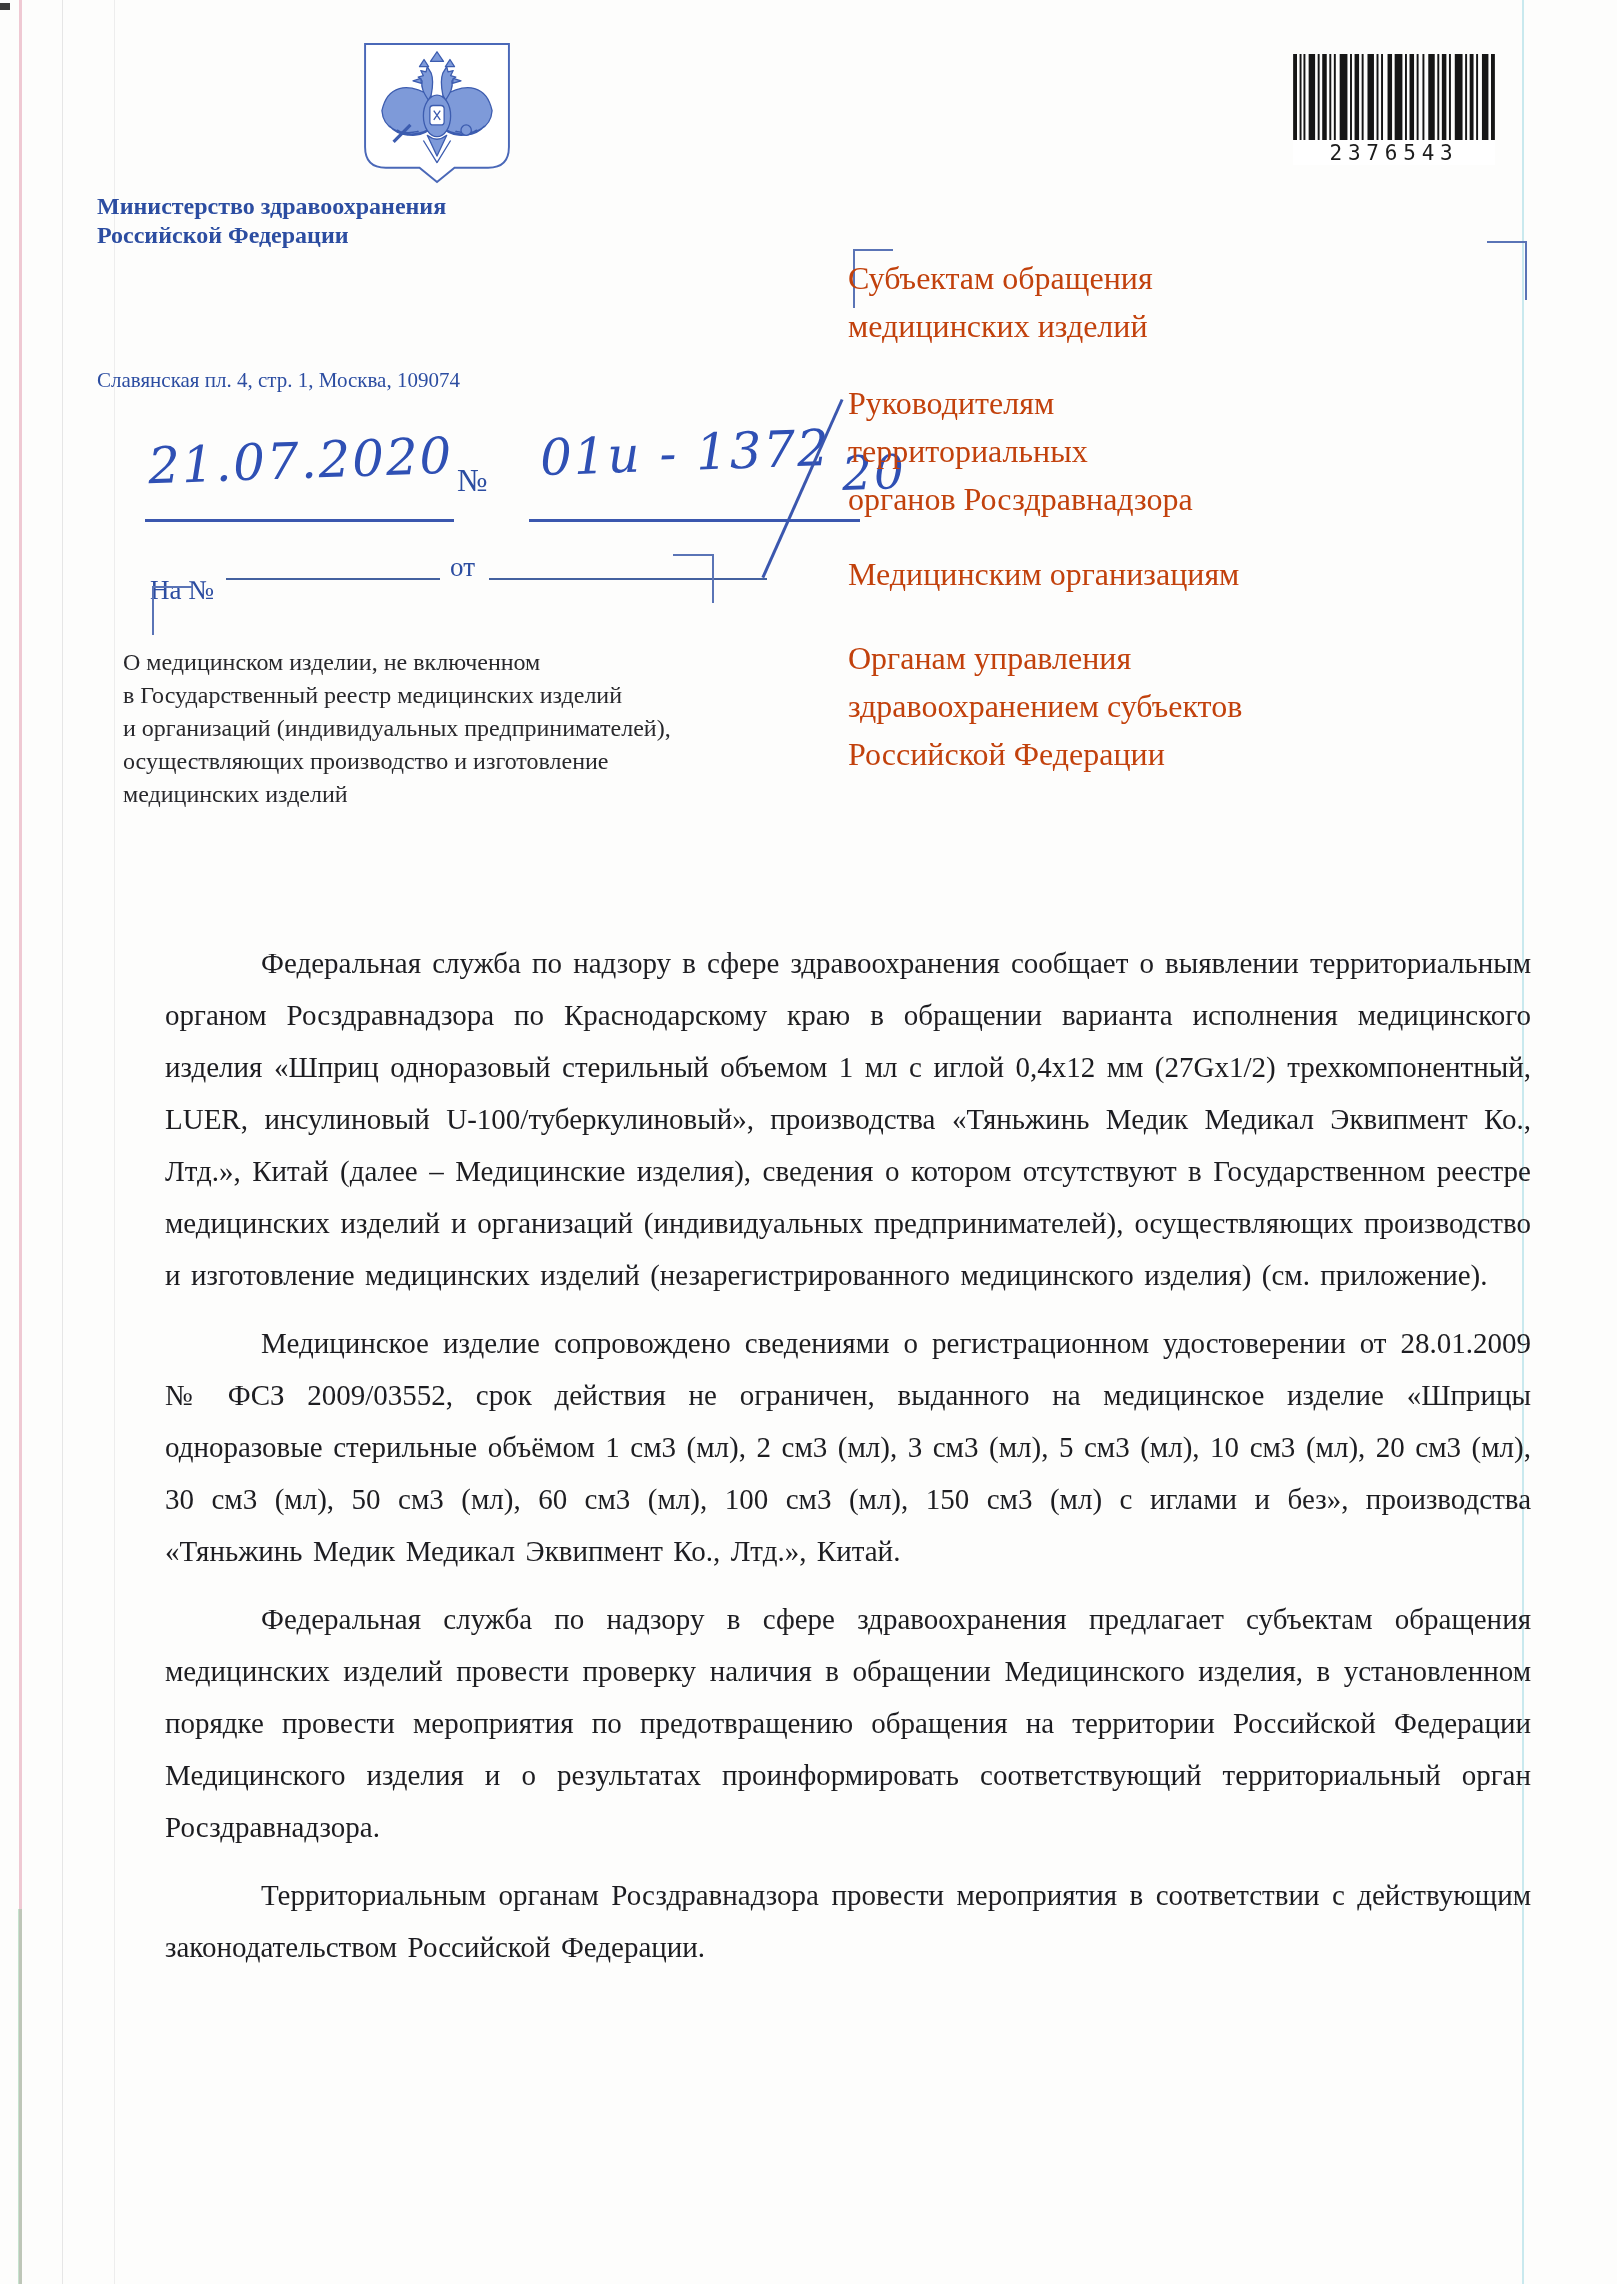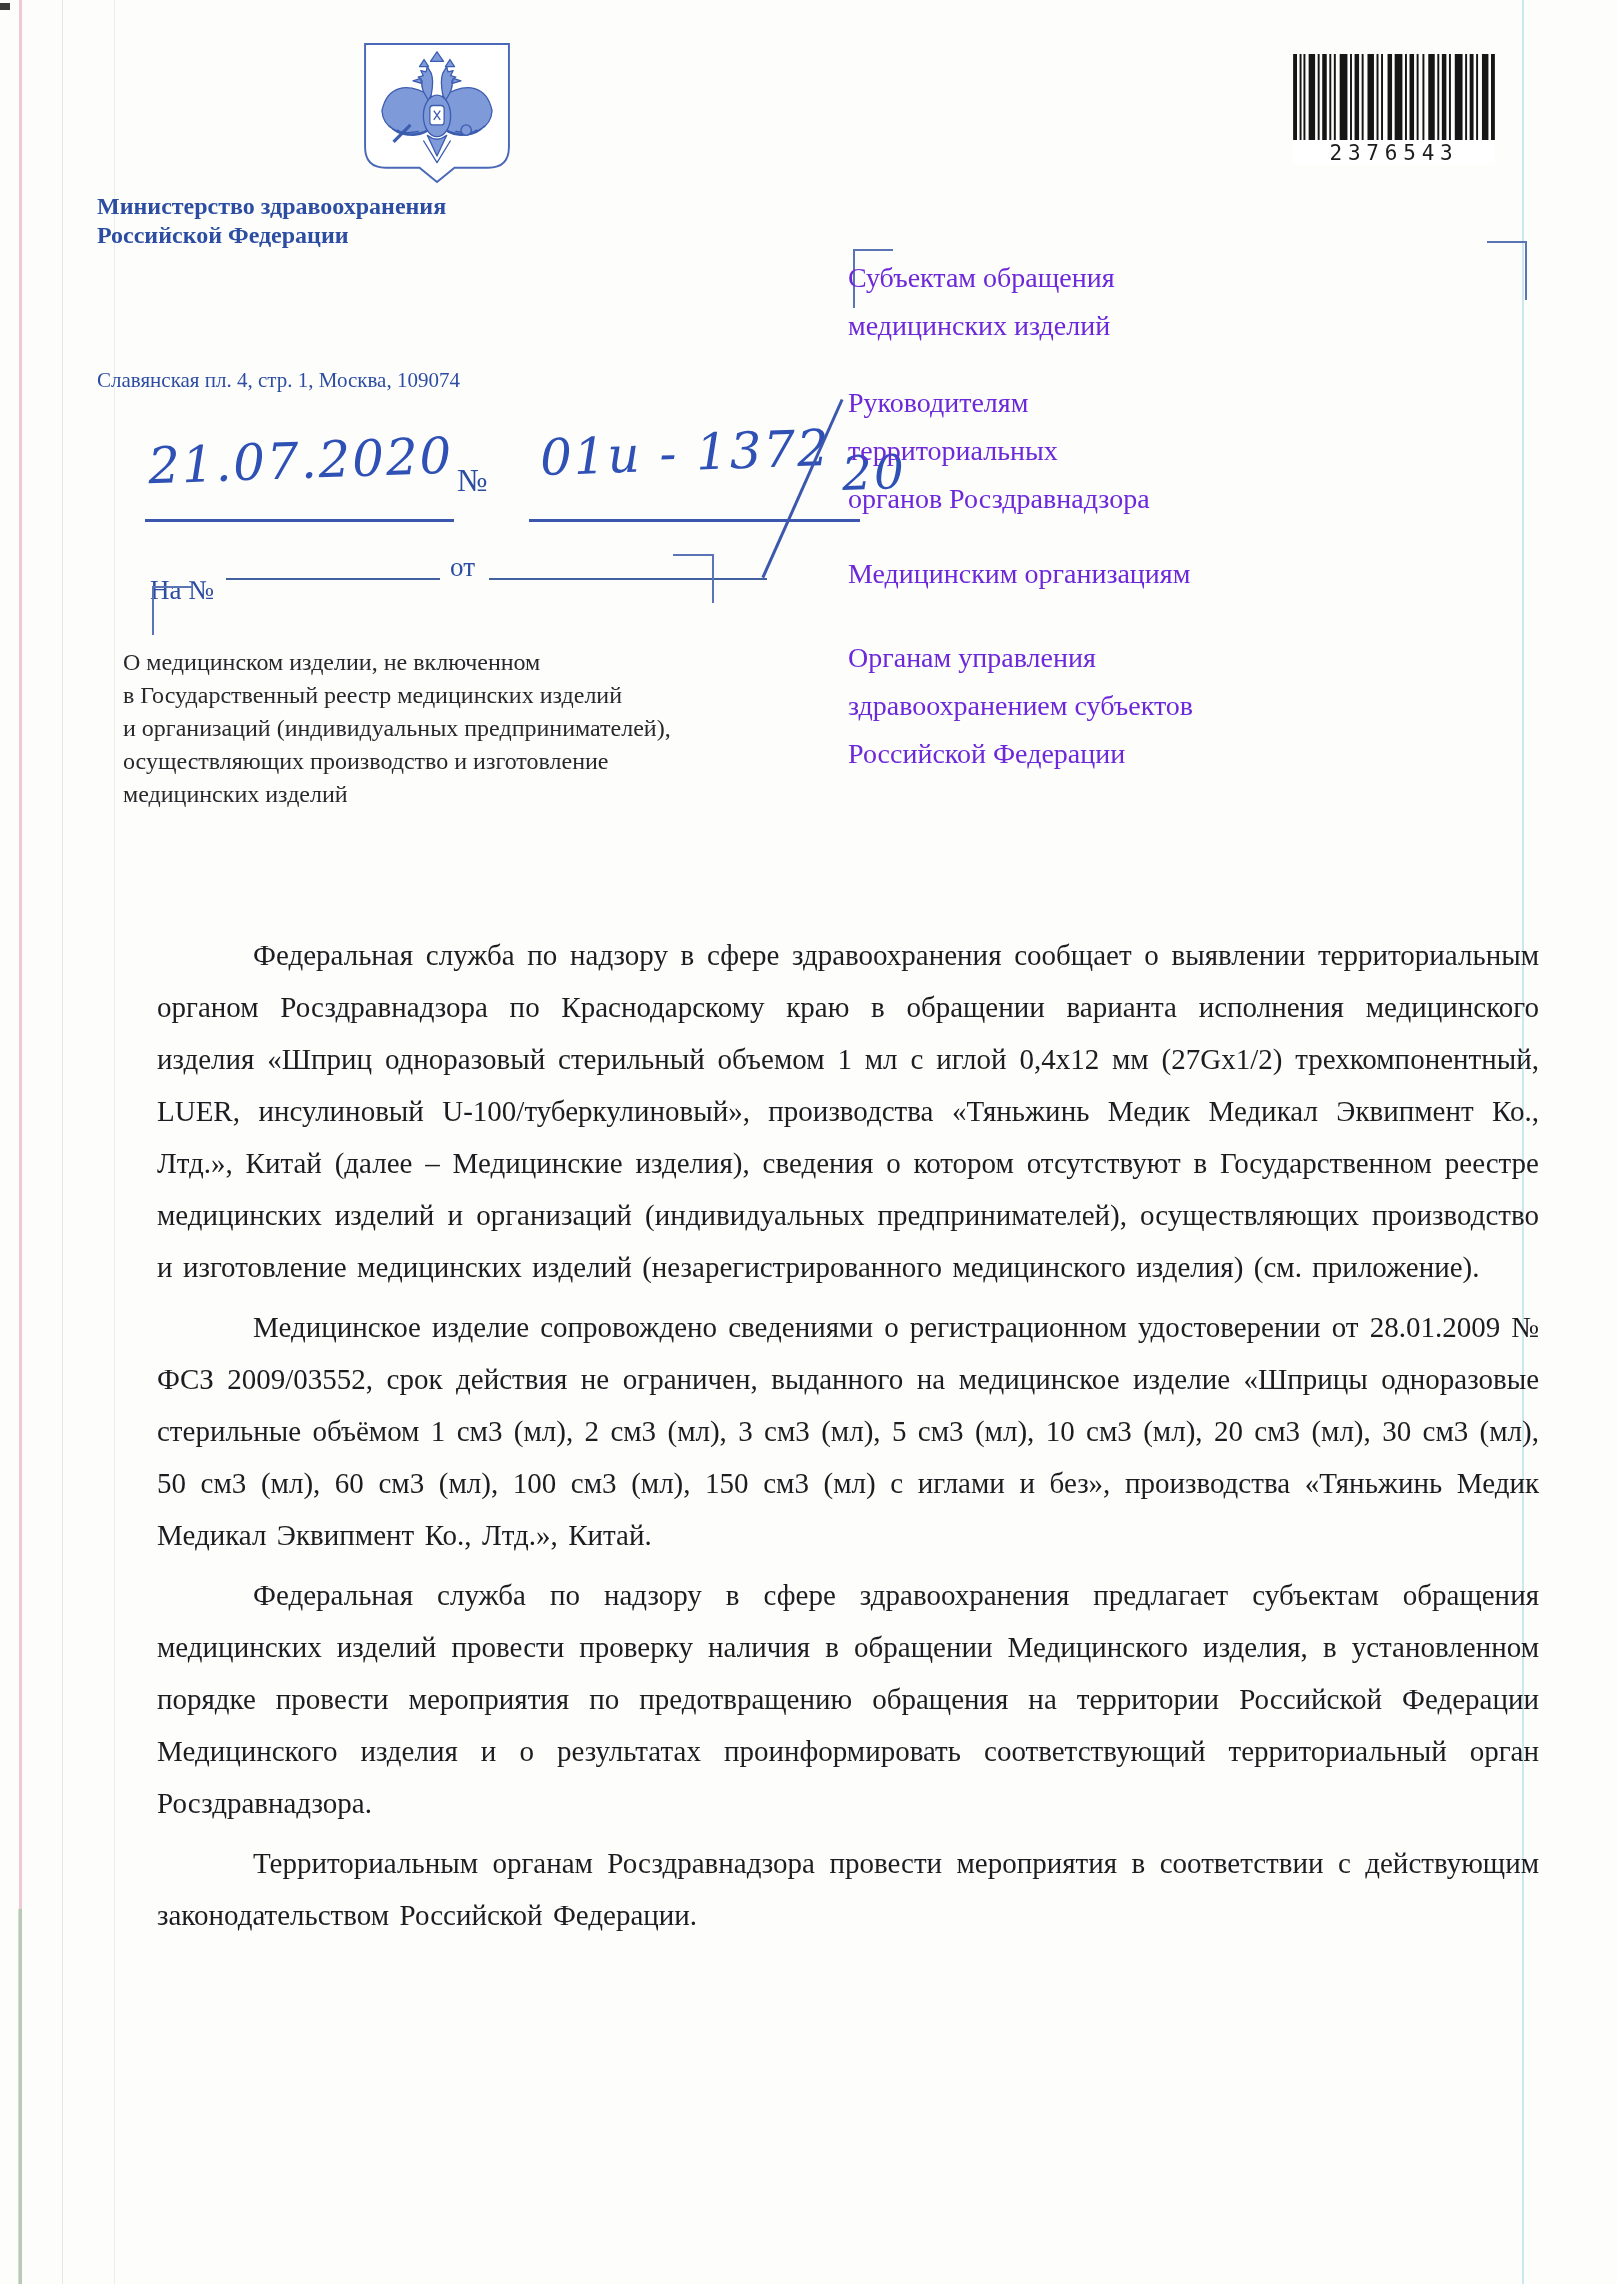--- a/index.html
+++ b/index.html
@@ -51,27 +51,27 @@
 
   
   .barcode-box { left:1293px; top:54px; width:202px; }
   .barcode-num {
     margin-top:-13px; position:relative; background:#fff; text-align:center;
     font-family:"DejaVu Sans Mono", monospace; font-size:21px; letter-spacing:5.8px;
     color:#1c1c1c; padding:1.3px 0 0 0;
   }
 
   
-  .recip { left:848px; width:654px; font-size:28px; line-height:48px; color:#6d28d9; }
+  .recip { left:848px; width:654px; font-size:32px; line-height:48px; color:#c2410c; }
   .r0 { top:254px; } .r1 { top:379px; } .r2 { top:550px; } .r3 { top:634px; }
 
   
   .body-block { left:149px; top:921px; width:1398px; }
   .body-block p {
-    margin:8px; font-size:29px; line-height:52px; text-align:justify;
+    margin:16px; font-size:29px; line-height:52px; text-align:justify;
     text-align-last:left; text-indent:96px; word-spacing:3.2px; color:#1d1d21;
   }
 
   
   .art { pointer-events:none; }
 </style>
 </head>
 <body>
 
 <div class="page">

